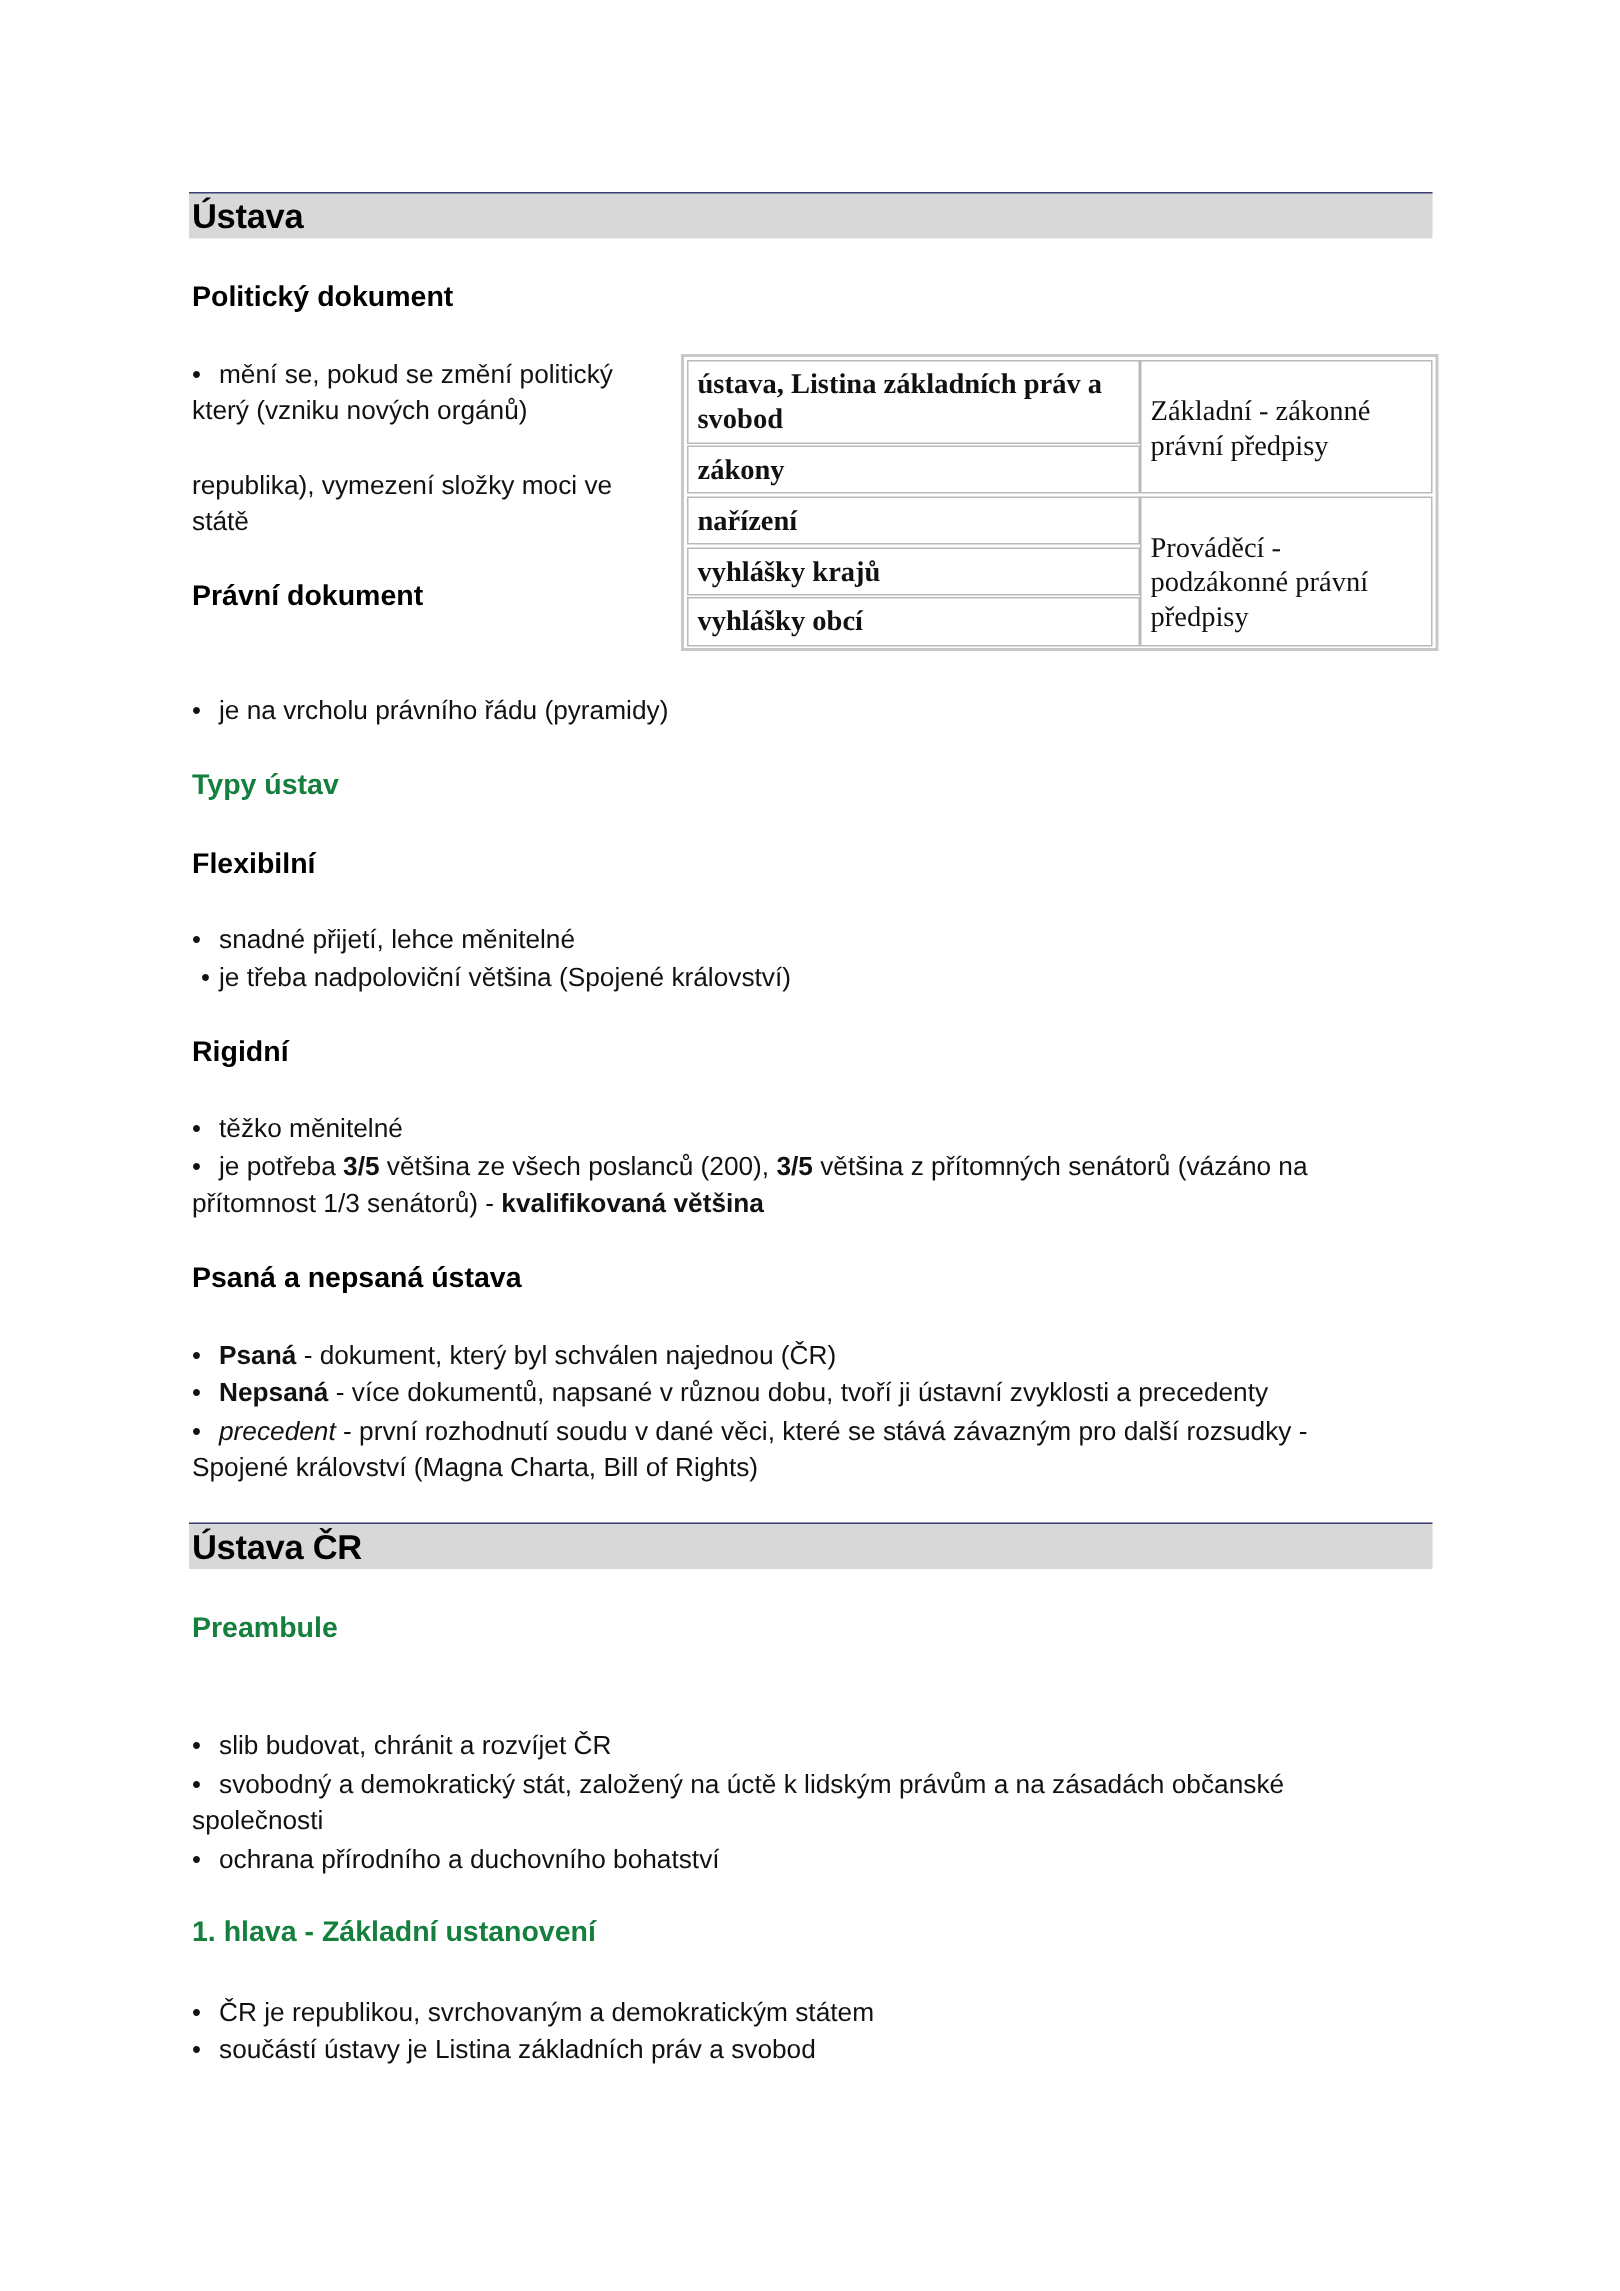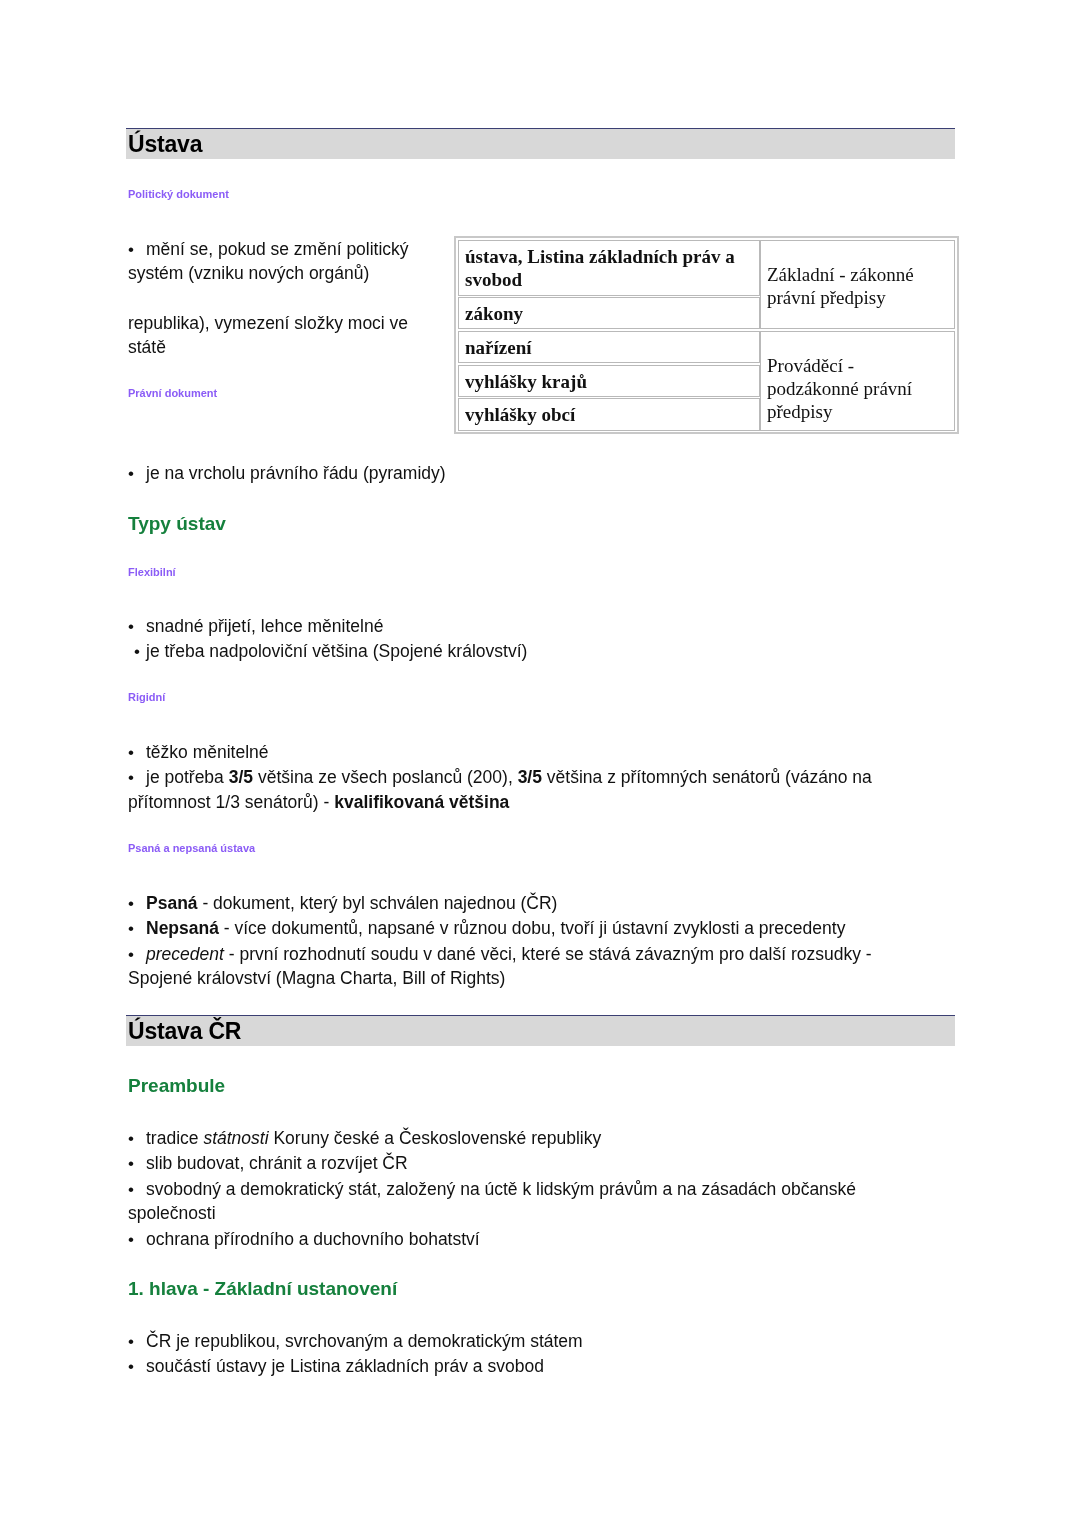--- a/index.html
+++ b/index.html
@@ -36,23 +36,23 @@
       position: absolute;
       left: 2px;
       top: 2px;
       font-size: 23px;
       font-weight: bold;
       color: #000000;
       letter-spacing: -0.2px;
     }
 
     .h-sub {
-      font-size: 11px;
+      font-size: 19px;
       font-weight: bold;
-      color: #8b5cf6;
+      color: #000000;
     }
     .h-mid {
       font-size: 19px;
       font-weight: bold;
       color: #15803d;
     }
     .txt {
       font-size: 17.5px;
       color: #111;
       line-height: 25px;
@@ -97,21 +97,21 @@
 
 <div class="page">
 
   <div class="section-bar" style="top:128px;">
     <span class="section-title">Ústava</span>
   </div>
 
   <div class="abs h-sub" style="left:128px; top:188px;">Politický dokument</div>
 
   <div class="abs txt bullet" style="left:128px; top:237px;"><span>mění se, pokud se změní politický</span></div>
-  <div class="abs txt" style="left:128px; top:261px;">systém (vzniku nových orgánů)</div>
+  <div class="abs txt" style="left:128px; top:261px;">který (vzniku nových orgánů)</div>
   <div class="abs txt" style="left:128px; top:311px;">republika), vymezení složky moci ve</div>
   <div class="abs txt" style="left:128px; top:335px;">státě</div>
 
   <div class="tbl">
     <div class="cell left" style="left:2px; top:2px; width:302px; height:56px;">ústava, Listina základních práv a svobod</div>
     <div class="cell left" style="left:2px; top:59px; width:302px; height:32px;">zákony</div>
     <div class="cell left" style="left:2px; top:93px; width:302px; height:32px;">nařízení</div>
     <div class="cell left" style="left:2px; top:127px; width:302px; height:32px;">vyhlášky krajů</div>
     <div class="cell left" style="left:2px; top:160px; width:302px; height:33px;">vyhlášky obcí</div>
     <div class="cell right" style="left:304px; top:2px; width:195px; height:89px;">Základní - zákonné právní předpisy</div>
@@ -136,21 +136,20 @@
   <div class="abs txt bullet" style="left:128px; top:891px;"><b>Psaná</b><span> - dokument, který byl schválen najednou (ČR)</span></div>
   <div class="abs txt bullet" style="left:128px; top:916px;"><b>Nepsaná</b><span> - více dokumentů, napsané v různou dobu, tvoří ji ústavní zvyklosti a precedenty</span></div>
   <div class="abs txt bullet" style="left:128px; top:942px;"><i>precedent</i><span> - první rozhodnutí soudu v dané věci, které se stává závazným pro další rozsudky -</span></div>
   <div class="abs txt" style="left:128px; top:966px;">Spojené království (Magna Charta, Bill of Rights)</div>
 
   <div class="section-bar" style="top:1015px;">
     <span class="section-title">Ústava ČR</span>
   </div>
 
   <div class="abs h-mid" style="left:128px; top:1075px;">Preambule</div>
-  <div class="abs txt bullet" style="left:128px; top:1126px;"><span>tradice </span><i>státnosti</i><span> Koruny české a Československé republiky</span></div>
   <div class="abs txt bullet" style="left:128px; top:1177px;"><span>svobodný a demokratický stát, založený na úctě k lidským právům a na zásadách občanské</span></div>
   <div class="abs txt bullet" style="left:128px; top:1151px;"><span>slib budovat, chránit a rozvíjet ČR</span></div>
   <div class="abs txt" style="left:128px; top:1201px;">společnosti</div>
   <div class="abs txt bullet" style="left:128px; top:1227px;"><span>ochrana přírodního a duchovního bohatství</span></div>
 
   <div class="abs h-mid" style="left:128px; top:1278px;">1. hlava - Základní ustanovení</div>
   <div class="abs txt bullet" style="left:128px; top:1329px;"><span>ČR je republikou, svrchovaným a demokratickým státem</span></div>
   <div class="abs txt bullet" style="left:128px; top:1354px;"><span>součástí ústavy je Listina základních práv a svobod</span></div>
 
 </div>

